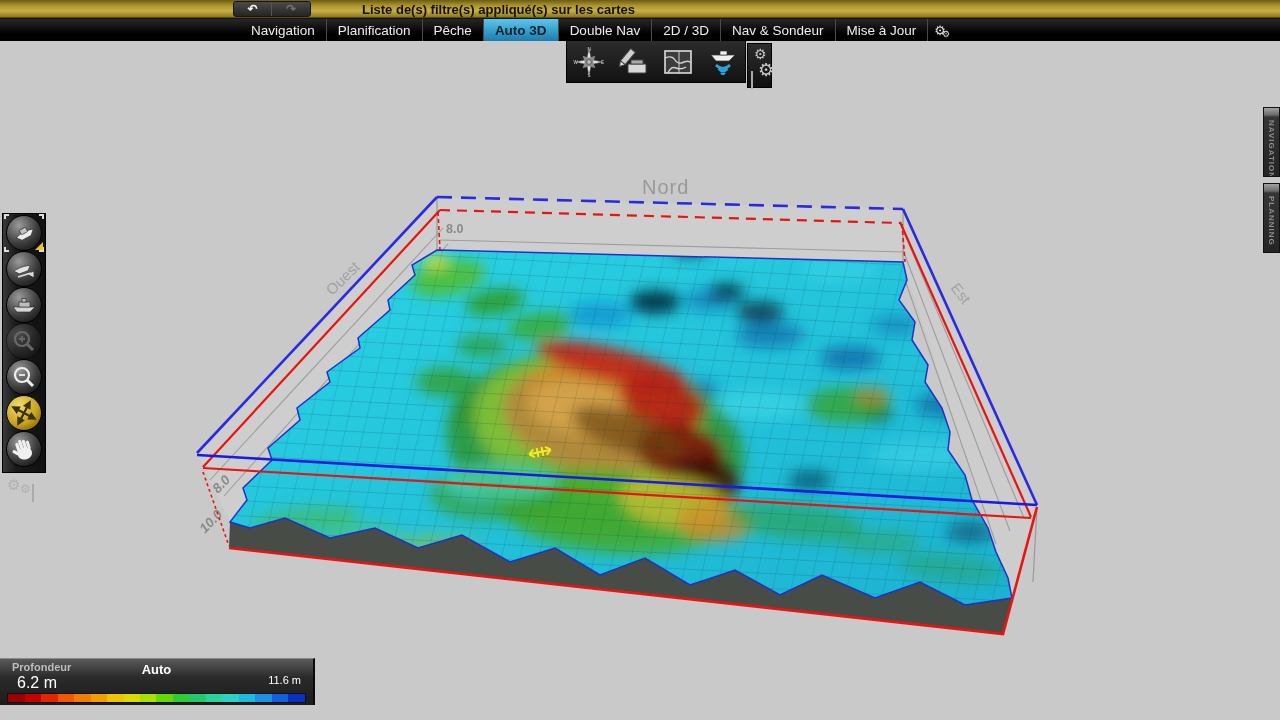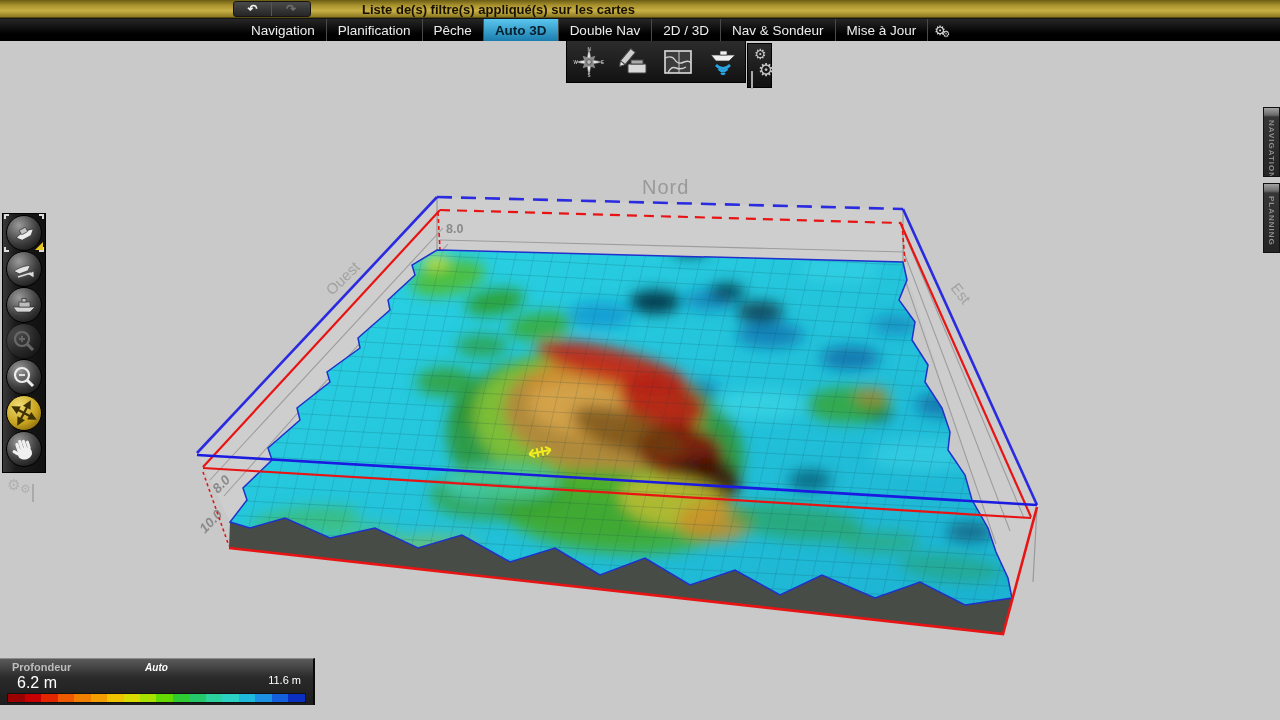--- a/index.html
+++ b/index.html
@@ -82,22 +82,22 @@
     background:linear-gradient(180deg,#a2a2a2 0,#6a6a6a 7px,#363636 9px,#242424 100%);
     border:1px solid #111; overflow:hidden; }
   .right-tab .vlabel { writing-mode:vertical-rl; font-size:8px; font-weight:bold; color:#8f8f8f;
     letter-spacing:1px; margin:12px 0 0 3px; }
 
   
   .depth-panel { position:absolute; left:0; top:658px; width:315px; height:47px;
     background:linear-gradient(180deg,#5a5a5a,#2a2a2a 40%,#1c1c1c);
     border-top:1px solid #8a8a8a; border-right:2px solid #0a0a0a; }
   .dp-title { position:absolute; left:12px; top:2px; font-size:11px; font-weight:bold; color:#bdbdbd; }
-  .dp-mode { position:absolute; left:0; right:0; top:3px; text-align:center; font-size:10px;
-    font-weight:bold; color:#fff;font-style:italic; }
+  .dp-mode { position:absolute; left:0; right:0; top:3px; text-align:center; font-size:13px;
+    font-weight:bold; color:#fff; }
   .dp-min { position:absolute; left:17px; top:15px; font-size:16px; font-weight:normal; color:#fff; }
   .dp-max { position:absolute; right:12px; top:15px; font-size:11px; font-weight:normal; color:#fff; }
   .dp-bar { position:absolute; left:7px; right:7px; bottom:2px; height:10px; border:1px solid #111; }
 
   
   .status-strip { position:absolute; left:0; top:698px; width:315px; height:22px;
     background:linear-gradient(180deg,#6a6a6a 0,#3a3a3a 30%,#141414 100%);
     border-top:1px solid #999; border-right:2px solid #0a0a0a; }
   .ss-scale { position:absolute; left:4px; top:1px; font-size:17px; font-weight:bold; color:#e60000; }
   .ss-range { position:absolute; right:8px; top:1px; font-size:17px; font-weight:bold; color:#e60000; }

